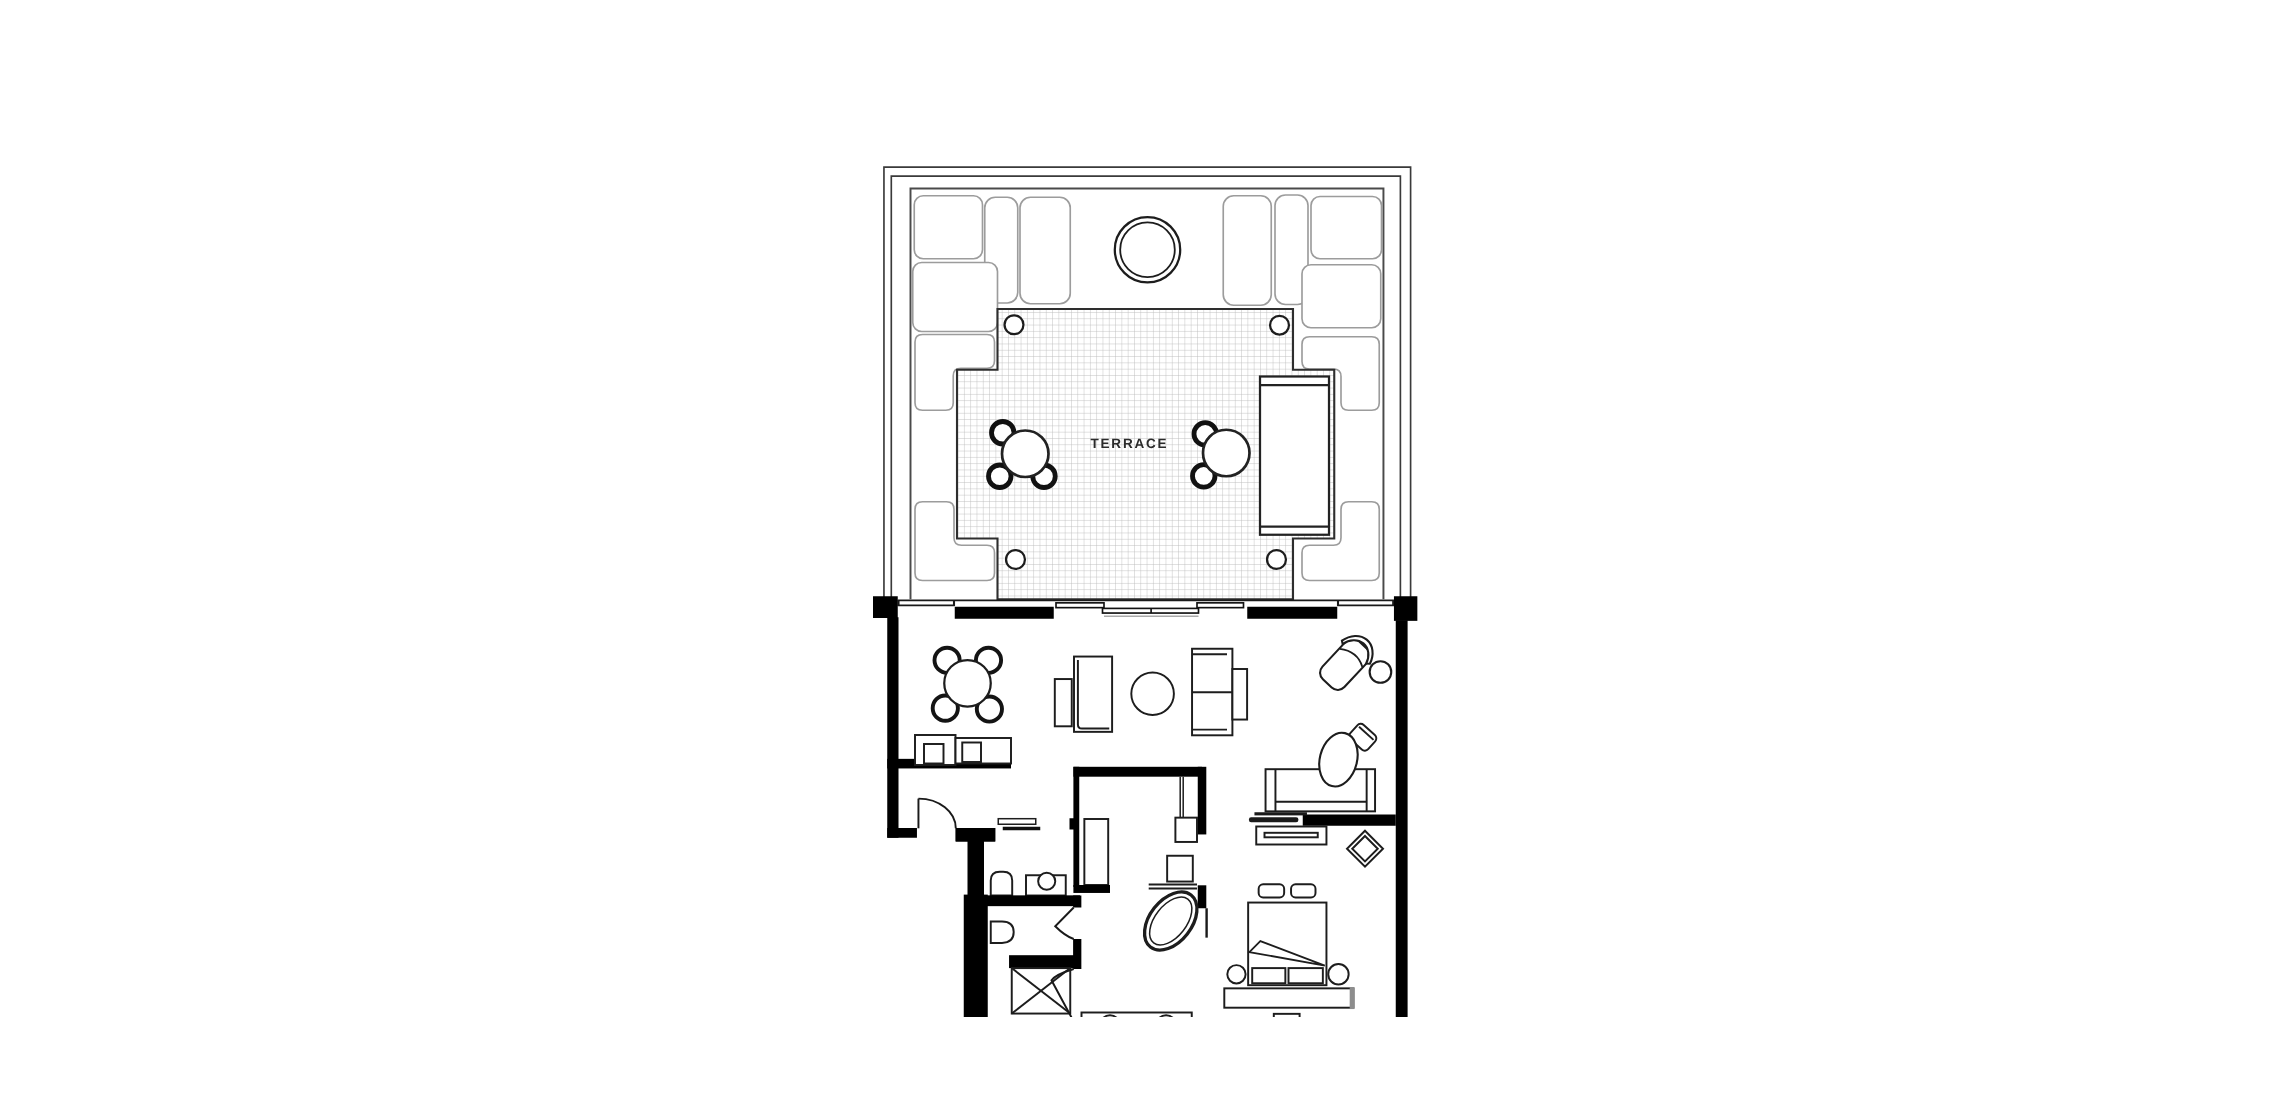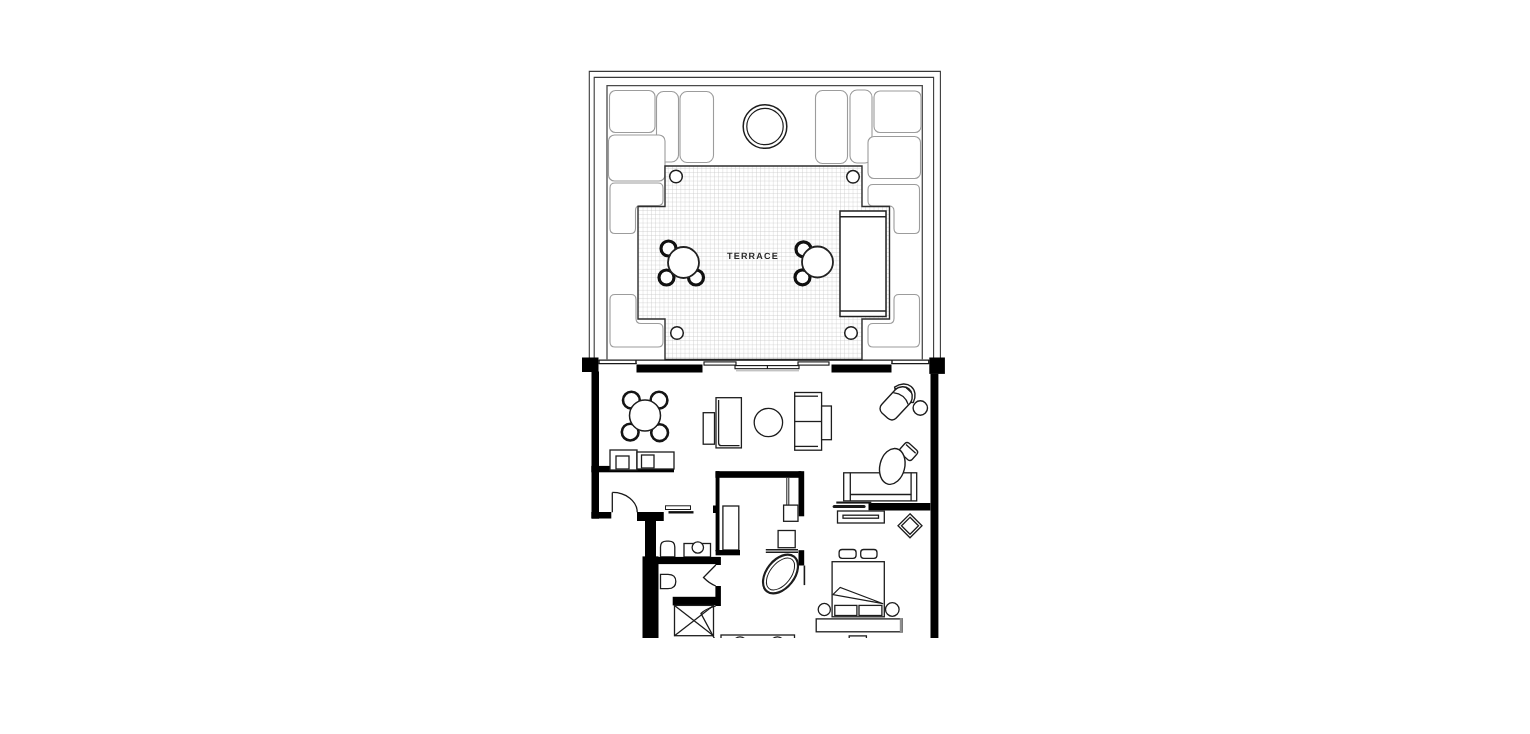--- a/index.html
+++ b/index.html
@@ -1,16 +1,16 @@
 <!DOCTYPE html>
 <html><head>
 <meta charset="utf-8">
 <style>
 html,body{margin:0;padding:0;background:#ffffff;}
-#page{width:1530px;height:638px;position:relative;background:#ffffff;font-family:"Liberation Sans",sans-serif;}
+#page{width:1530px;height:638px;position:relative;background:#ffffff;font-family:"Liberation Sans",sans-serif;margin-top:40px;}
 svg{position:absolute;top:0;left:0;}
 </style>
 </head>
 <body>
 <div id="page">
 <svg width="1530" height="734" viewBox="0 0 1530 734">
 <defs>
 <pattern id="tile" width="4.2" height="4.2" patternUnits="userSpaceOnUse">
 <rect width="4.2" height="4.2" fill="#ffffff"></rect>
 <path d="M4.2 0H0V4.2" fill="none" stroke="#bdbdbd" stroke-width="0.6"></path>

